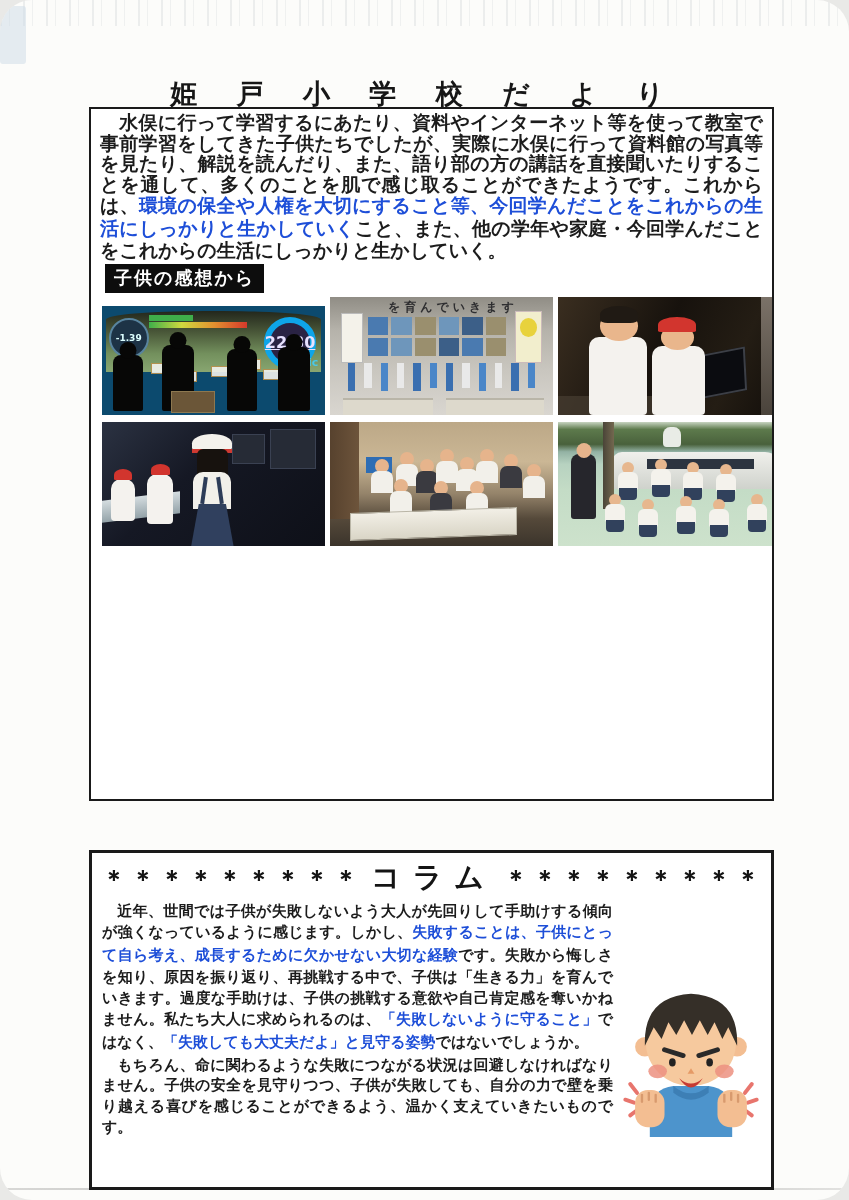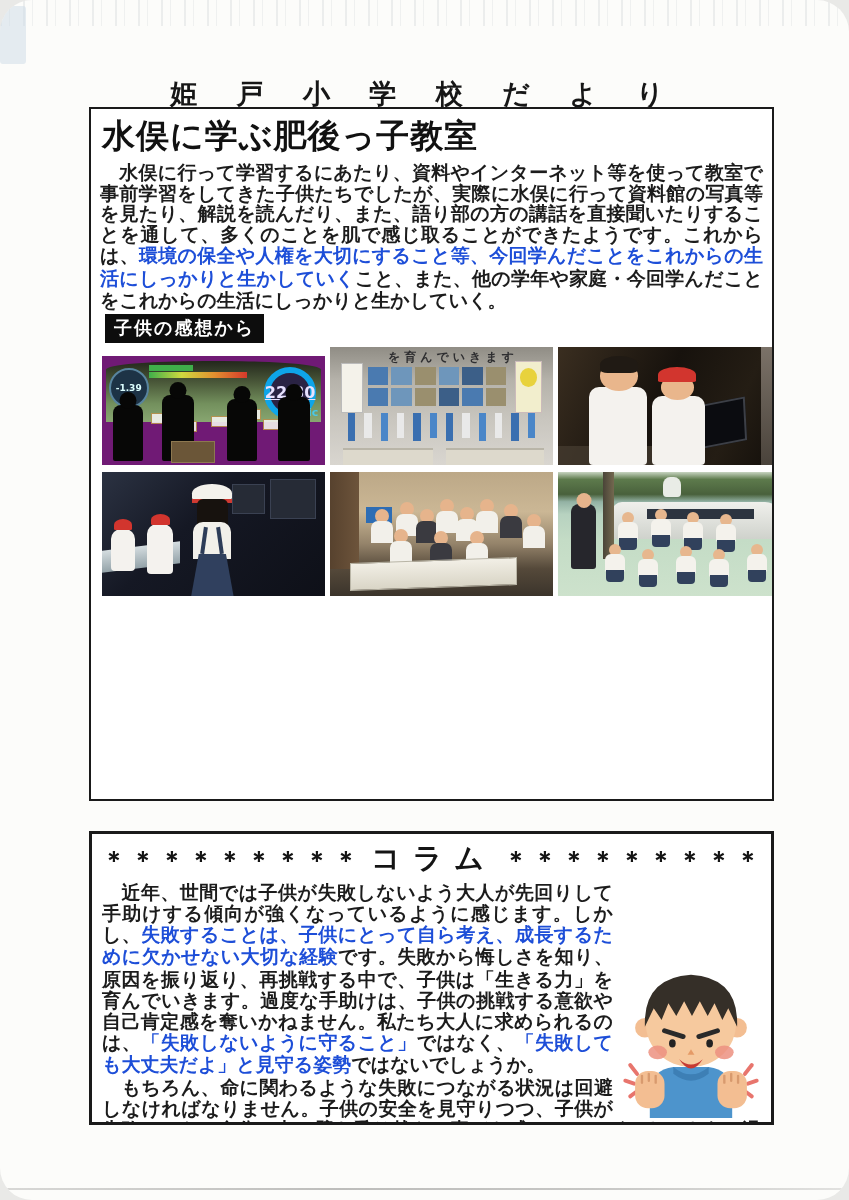--- a/index.html
+++ b/index.html
@@ -27,21 +27,21 @@
   .label-black{display:inline-block;background:#0d0d0d;color:#fff;font-size:18px;
     font-weight:bold;padding:2px 9px 3px;margin:3px 0 1px 5px;letter-spacing:2px;}
   .dashed-box{border:4px dashed #2a2a2a;border-radius:9px;padding:3px 8px;margin:1px 2px 6px 2px;}
   .dashed-box p{margin:0;font-size:19px;line-height:25px;font-weight:bold;text-align:justify;}
   
   .photo-grid{display:grid;grid-template-columns:223px 223px 223px;grid-template-rows:118px 124px;
     gap:7px 5px;margin:3px 0 0 2px;}
   .photo{position:relative;overflow:hidden;background:#888;}
   .photo *{position:absolute;}
   
-  .ph1{background:#701a75;margin-top:9px;}
+  .ph1{background:#0c4a6e;margin-top:9px;}
   .ph1 .screen{left:2%;right:2%;top:5%;height:56%;border-radius:46% 46% 0 0/14% 14% 0 0;
     background:linear-gradient(180deg,#23271c 0%,#4a5839 35%,#73905d 70%,#88a671 100%);}
   .ph1 .bar{left:21%;top:15%;width:44%;height:6px;background:linear-gradient(90deg,#3fae4a,#cfd93f,#e2902f,#d5392b);}
   .ph1 .bargreen{left:21%;top:8%;width:20%;height:6px;background:#3fae4a;}
   .gauge{border-radius:50%;display:flex;align-items:center;justify-content:center;
     font-size:9px;font-weight:bold;color:#dff;}
   .ph1 .g1{left:3%;top:11%;width:36px;height:36px;background:#1d3346;border:2px solid #58849f;}
   .ph1 .g2{right:4%;top:10%;width:40px;height:40px;background:#2a2344;border:6px solid #0ea5e9;color:#e8e2ff;font-size:16px;text-decoration:underline;}
   .ph1 .nic{color:#49c8e8;font-size:11px;font-weight:bold;}
   .ph1 .nicL{left:7%;top:52%;}
@@ -105,42 +105,41 @@
   .ph6 .boatwin{left:40%;top:30%;width:48%;height:8%;background:#2c3440;}
   .ph6 .statue{left:47%;top:4%;width:8%;height:16%;background:#e9ece6;border-radius:40% 40% 20% 20%;}
   .ph6 .pole{left:20%;top:0;width:5%;height:70%;background:linear-gradient(90deg,#4a4438,#73684f);}
   .ph6 .teacher{left:6%;top:26%;width:11%;height:52%;background:#26262c;border-radius:8px 8px 3px 3px;}
   .ph6 .teacher::before{content:"";position:absolute;left:50%;top:-11px;transform:translateX(-50%);width:15px;height:15px;border-radius:50%;background:#e6b48c;}
   .kid6{position:absolute;width:24px;}
   .kid6 .h{position:absolute;left:50%;transform:translateX(-50%);top:0;width:12px;height:12px;border-radius:50%;background:#e7b78e;}
   .kid6 .s{position:absolute;left:50%;transform:translateX(-50%);top:10px;width:20px;height:18px;border-radius:6px 6px 2px 2px;background:#f4f2ec;}
   .kid6 .l{position:absolute;left:50%;transform:translateX(-50%);top:26px;width:18px;height:12px;background:#31415c;border-radius:0 0 4px 4px;}
   
-  .column-box{position:absolute;left:89px;top:831px;width:685px;height:294px;
+  .column-box{position:absolute;left:89px;top:850px;width:685px;height:340px;
     border:3px solid #1a1a1a;background:#fff;box-sizing:border-box;
     padding:5px 10px 0 10px;overflow:hidden;}
   .column-header{text-align:center;font-weight:bold;font-size:24px;letter-spacing:5px;
     color:#141414;white-space:nowrap;}
   .column-header .column-title{font-size:29px;letter-spacing:12px;margin:0 8px;}
-  .column-body{margin-top:3px;font-size:19px;line-height:20.8px;font-weight:bold;text-align:justify;}
+  .column-body{margin-top:3px;font-size:15px;line-height:20.8px;font-weight:bold;text-align:justify;}
   .column-body p{margin:0;}
   .boy-float{float:right;width:140px;height:152px;margin:84px 0 0 8px;position:relative;}
 </style>
 </head>
 <body>
 
 <div class="page">
   <div class="scan-top"></div>
   <div class="scan-corner"></div>
   <div class="scan-bottom"></div>
 
   <h1 class="masthead">姫 戸 小 学 校 だ よ り</h1>
 
   <section class="main-box">
-    <h2 class="article-title">水俣に学ぶ肥後っ子教室</h2>
 
 
     <p class="body-text"><span>　水俣に行って学習するにあたり、資料やインターネット等を使って教室で事前学習をしてきた子供たちでしたが、実際に水俣に行って資料館の写真等を見たり、解説を読んだり、また、語り部の方の講話を直接聞いたりすることを通して、多くのことを肌で感じ取ることができたようです。これからは、</span><span class="red">環境の保全や人権を大切にすること等、今回学んだことをこれからの生活にしっかりと生かしていく</span><span>こと、また、他の学年や家庭・今回学んだことをこれからの生活にしっかりと生かしていく。</span></p>
 
     <div class="label-black">子供の感想から</div>
 
 
     
     <div class="photo-grid">
 

